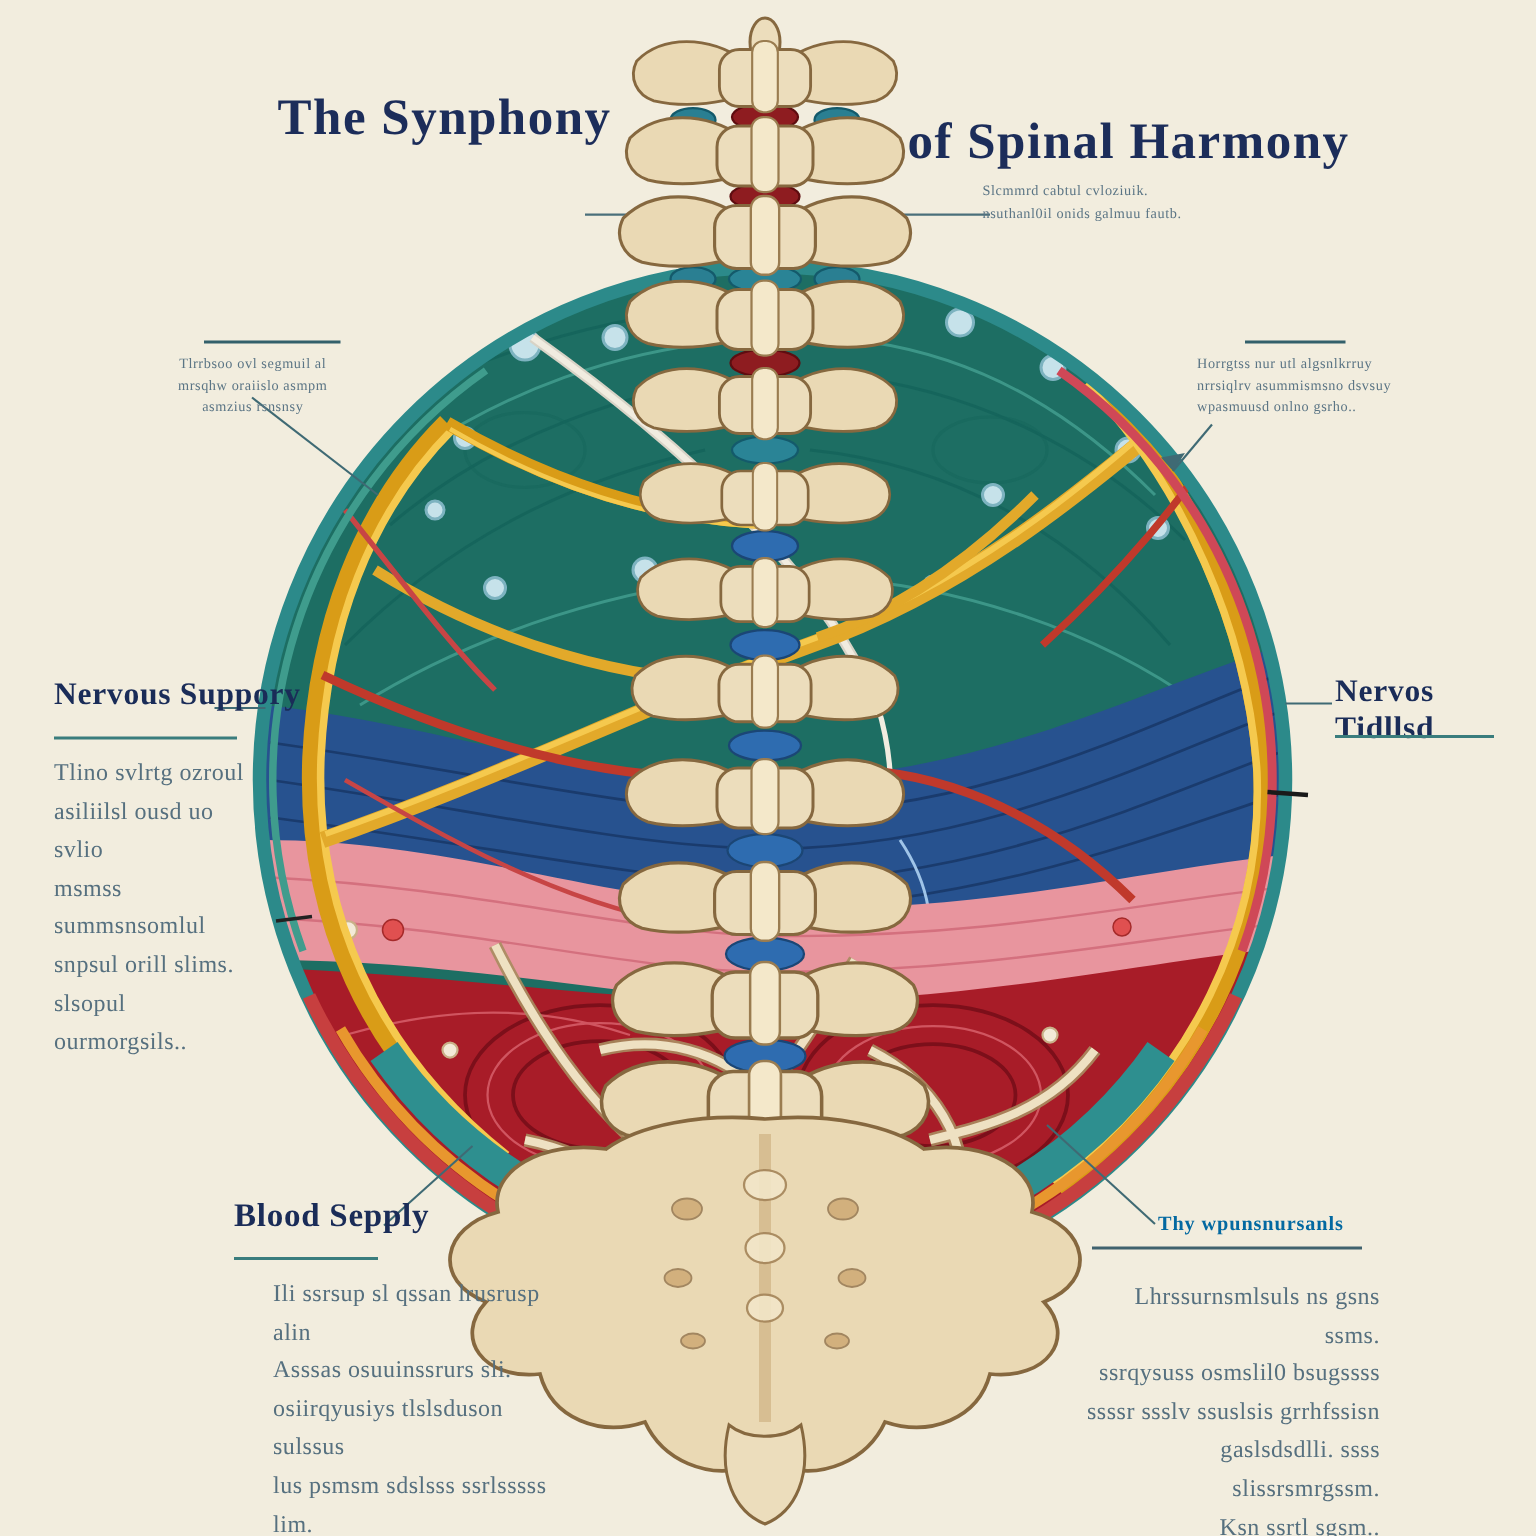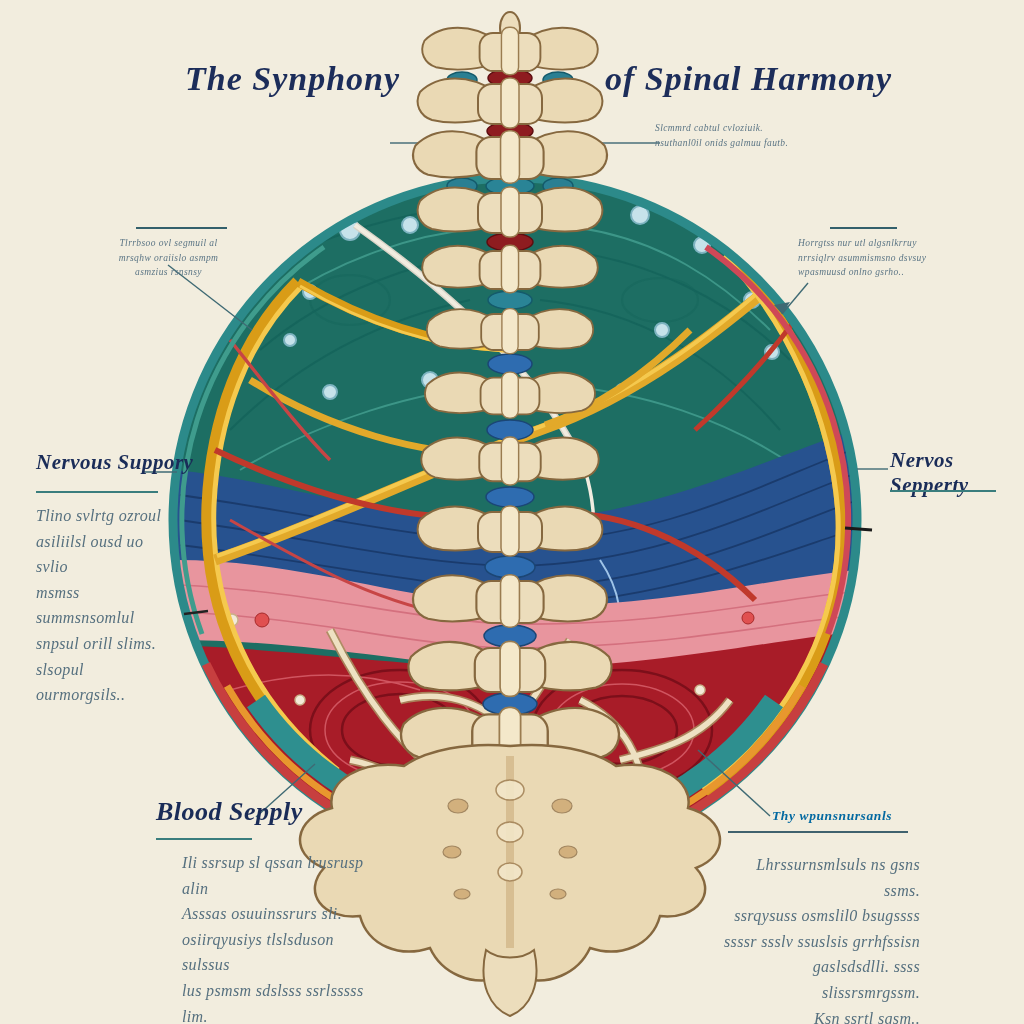--- a/index.html
+++ b/index.html
@@ -1,25 +1,25 @@
 <!DOCTYPE html>
 <html><head>
 <meta charset="utf-8">
 <style>
   html,body{margin:0;padding:0;}
   body{width:1024px;height:1024px;position:relative;background:#f2edde;
        font-family:"Liberation Serif", serif;overflow:hidden;}
-  .stage{position:absolute;inset:0;width:924px;height:1024px;font-style:italic;}
+  .stage{position:absolute;inset:0;width:924px;height:1024px;}
   svg{position:absolute;left:0;top:0;}
   .txt{position:absolute;white-space:pre-line;}
   .title{font-size:34px;font-weight:700;color:#1c2d5a;letter-spacing:1px;}
   .note{font-size:9.5px;color:#5b7585;letter-spacing:.4px;line-height:1.55;}
   .note.center{text-align:center;}
   .heading{font-size:21px;font-weight:700;color:#1a2c58;letter-spacing:.5px;}
-  .heading.big{font-size:26px;}
+  .heading.big{font-size:22px;}
   .subheading{font-size:13.5px;font-weight:700;color:#0369a1;letter-spacing:.6px;}
   .para{font-size:16px;color:#56707f;letter-spacing:.35px;line-height:1.6;}
   .rule{position:absolute;height:2px;background:#33606b;}
   .underline{position:absolute;height:2px;background:#3a7d7d;}
   .thinline{position:absolute;height:1.5px;background:#40626e;}
 </style>
 </head>
 <body>
 
 <div class="stage">
@@ -245,21 +245,21 @@
     <line x1="808" y1="283" x2="782" y2="314"></line>
     <line x1="143" y1="472" x2="177" y2="472"></line>
     <line x1="857" y1="469" x2="888" y2="469"></line>
     <line x1="256" y1="817" x2="315" y2="764"></line>
     <line x1="770" y1="816" x2="698" y2="750"></line>
   </g>
   <polygon points="782,314 790,302 774,305" fill="#3f6a74"></polygon>
 </svg>
 
 <div class="txt title" style="left:185px;top:60px;">The Synphony</div>
-<div class="txt title" style="left:605px;top:60px;">of Spinal Harmony</div>
+<div class="txt title" style="left:605px;top:76px;">of Spinal Harmony</div>
 
 <div class="txt note" style="left:655px;top:121px;width:170px;">Slcmmrd cabtul cvloziuik.
 nsuthanl0il onids galmuu fautb.</div>
 
 <div class="rule" style="left:136px;top:227px;width:91px;"></div>
 <div class="txt note center" style="left:96px;top:236px;width:145px;">Tlrrbsoo ovl segmuil al
 mrsqhw oraiislo asmpm
 asmzius rsnsnsy</div>
 
 <div class="rule" style="left:830px;top:227px;width:67px;"></div>
@@ -268,21 +268,21 @@
 wpasmuusd onlno gsrho..</div>
 
 <div class="txt heading" style="left:36px;top:450px;">Nervous Suppory</div>
 <div class="underline" style="left:36px;top:491px;width:122px;"></div>
 <div class="txt para" style="left:36px;top:503px;width:132px;">Tlino svlrtg ozroul
 asiliilsl ousd uo svlio
 msmss summsnsomlul
 snpsul orill slims.
 slsopul ourmorgsils..</div>
 
-<div class="txt heading" style="left:890px;top:448px;">Nervos Sepperty</div>
+<div class="txt heading" style="left:890px;top:448px;">Nervos Tidllsd</div>
 <div class="underline" style="left:890px;top:490px;width:106px;"></div>
 
 <div class="txt heading big" style="left:156px;top:797px;">Blood Sepply</div>
 <div class="underline" style="left:156px;top:838px;width:96px;"></div>
 <div class="txt para" style="left:156px;top:850px;width:190px;margin-left:26px;">Ili ssrsup sl qssan lrusrusp alin
 Asssas osuuinssrurs sli.
 osiirqyusiys tlslsduson sulssus
 lus psmsm sdslsss ssrlsssss lim.
 sl thlsniliu susup srqup.</div>
 

